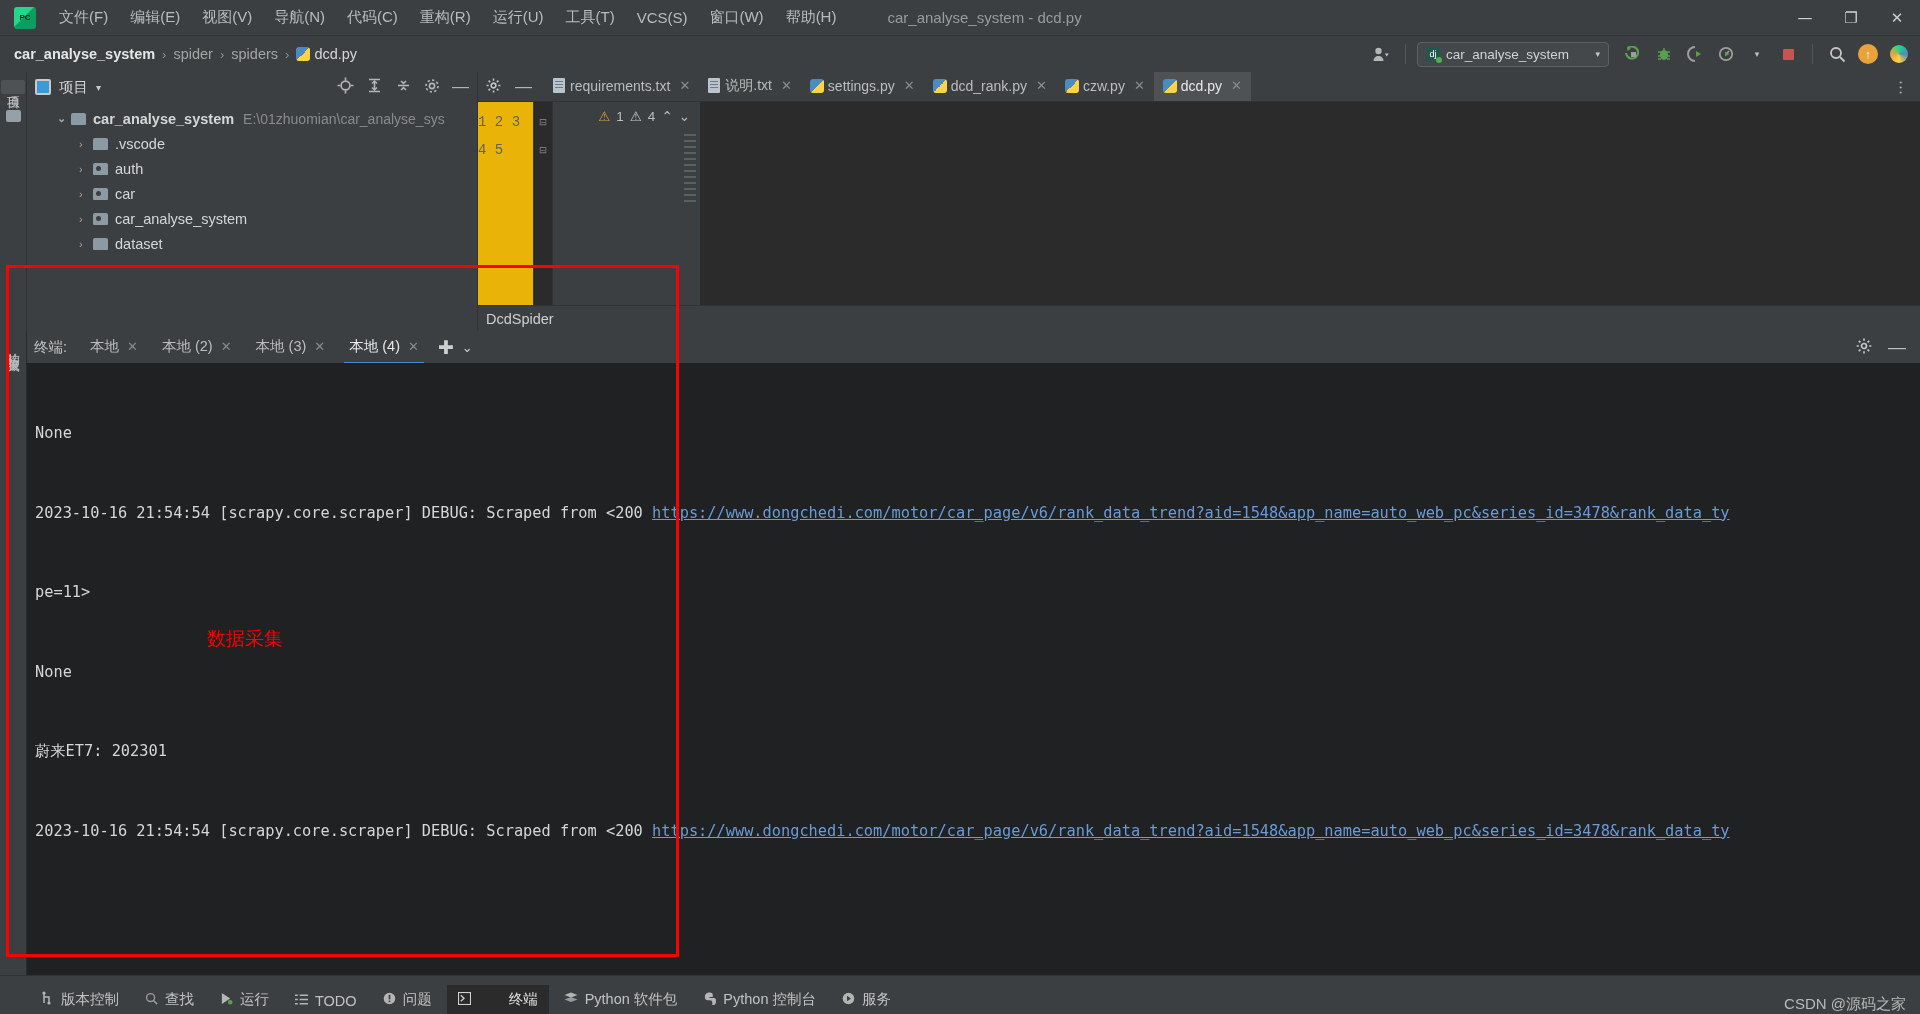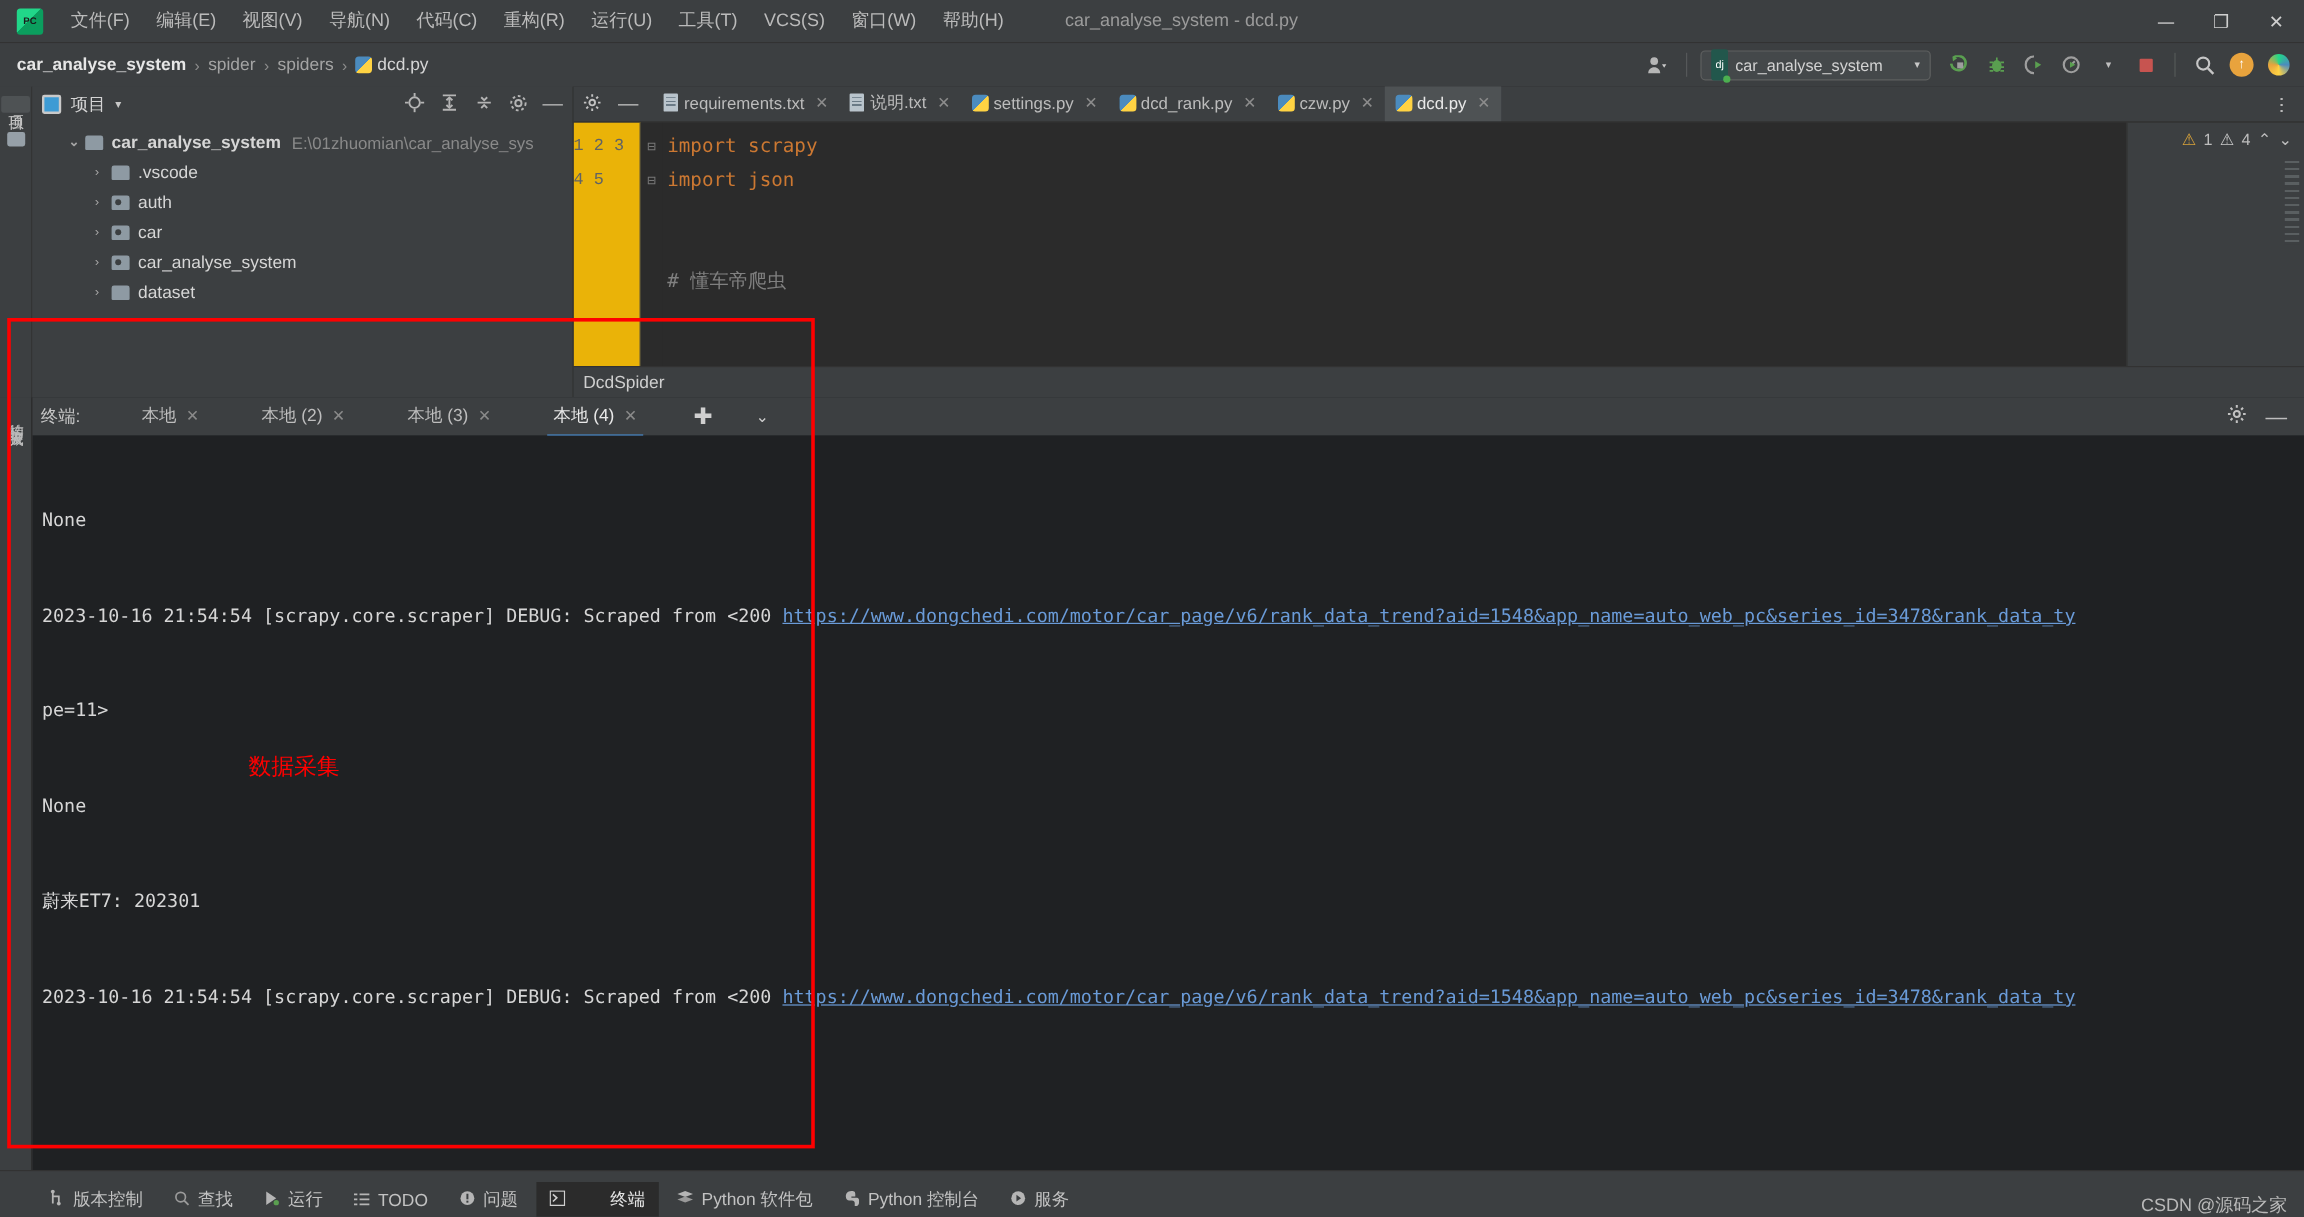--- a/index.html
+++ b/index.html
@@ -105,21 +105,21 @@
     height: 25px;
     min-width: 192px;
     padding: 0 8px;
     border: 1px solid #5e6060;
     border-radius: 4px;
     background: #44484a;
     color: #d2d2d2; font-size: 13.5px;
     margin-right: 6px;
   }
   .dj-ico {
-    width: 14px; height: 26px; border-radius: 2px;
+    width: 14px; height: 14px; border-radius: 2px;
     background: #22574c; color: #fff; font-size: 9px;
     display:flex; align-items:center; justify-content:center;
     margin-right: 6px; font-weight: normal; position: relative;
   }
   .dj-ico::after{
     content:""; position:absolute; right:-2px; bottom:-2px;
     width:6px;height:6px;border-radius:50%;background:#4caf50;
   }
   .caret { margin-left: auto; font-size: 9px; color: #c8c8c8; }
   .sep-v { width:1px; height:20px; background:#555859; margin:0 6px; }
@@ -297,21 +297,20 @@
   }
   .term-rail .vlabel {
     writing-mode: vertical-rl; color:#bbb; font-size:12.5px; margin-top:6px;
   }
   .term-head {
     height: 32px;
     background: #3c3f41;
     display: flex; align-items: center;
     padding-left: 34px;
     position: relative;
-    gap: 28px;
   }
   .term-label { color: #c6c6c6; font-size: 14.5px; margin-right: 16px; }
   .term-tab {
     display: flex; align-items: center;
     color: #bdbdbd; font-size: 14.5px;
     padding: 6px 7px 7px 7px;
     margin-right: 10px;
     position: relative;
   }
   .term-tab .x { color:#8a8a8a; margin-left:8px; font-size:13px; }
@@ -612,25 +611,20 @@
       <div class="gutter"><span>1</span>
 <span>2</span>
 <span>3</span>
 <span>4</span>
 <span>5</span></div>
       <div class="foldcol"><span>⊟</span>
 <span>⊟</span>
 
 
 </div>
-      <div class="code"><span class="kw">import scrapy</span>
-<span class="kw">import json</span>
-
-
-<span class="cmt"># 懂车帝爬虫</span></div>
       <div class="editor-right">
         <div class="warn-row">
           <span class="w-tri">⚠</span>
           <span>1</span>
           <span class="w-tri2">⚠</span>
           <span>4</span>
           <span>⌃</span>
           <span>⌄</span>
         </div>
         <div class="minimap"></div>

